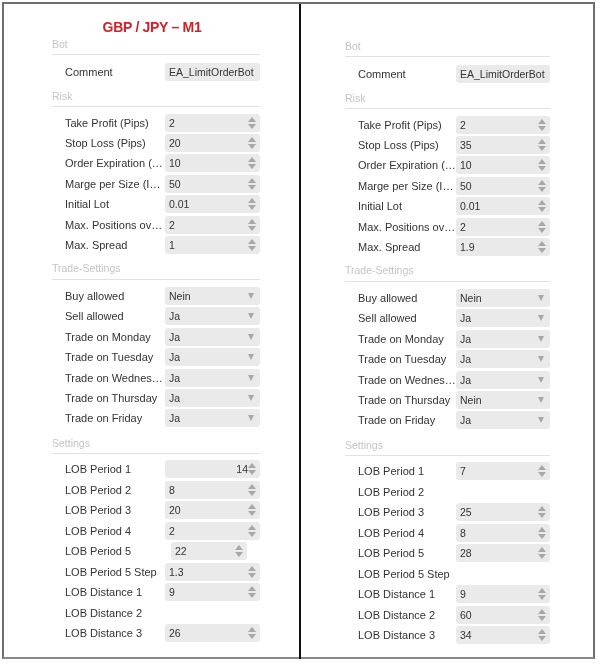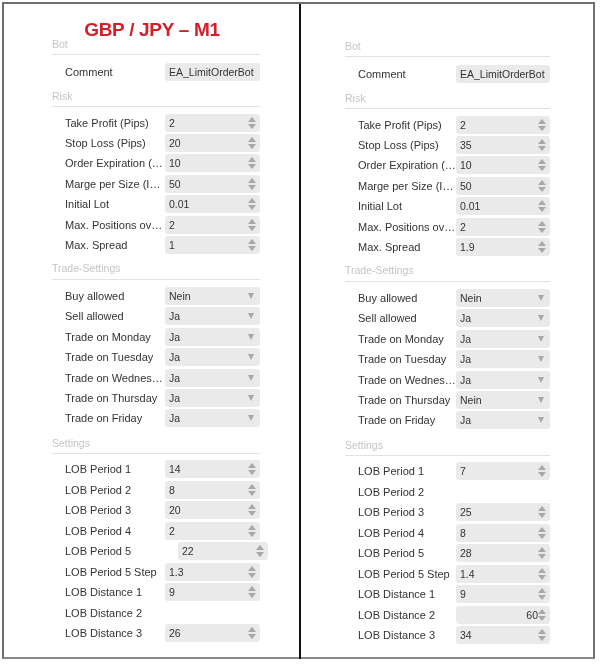--- a/index.html
+++ b/index.html
@@ -5,21 +5,21 @@
   html, body { margin:0; padding:0; background:#fff; }
   body { width:600px; height:665px; position:relative; overflow:hidden;
          font-family:"Liberation Sans", sans-serif; color:#333; }
   .frame { position:absolute; left:2px; top:2px; width:593px; height:657px;
            border:2px solid #6f6f6f; border-bottom-color:#888; box-sizing:border-box; }
   .divider-v { position:absolute; left:299px; top:4px; width:2px; height:655px; background:#111; }
   .panel { position:absolute; top:4px; width:296px; height:655px; }
   .panel.left { left:4px; }
   .panel.right { left:301px; }
   .title { position:absolute; top:15px; left:0; width:100%; text-align:center;
-           font-weight:bold; font-size:19px; color:#d0202a; letter-spacing:-0.3px; }
+           font-weight:bold; font-size:14px; color:#d0202a; letter-spacing:-0.3px; }
   .section-label { position:absolute; font-size:10.5px; color:#c4c4c4; }
   .section-line { position:absolute; height:1px; background:#e2e2e2; }
   .row { position:absolute; height:18px; display:flex; align-items:center; }
   .row .lbl { width:100px; font-size:11px; color:#333; white-space:nowrap;
               overflow:hidden; text-overflow:ellipsis; }
   .field { position:absolute; height:18px; background:#eaeaea; border-radius:3px;
            font-size:10.5px; color:#333; display:flex; align-items:center;
            padding-left:4px; box-sizing:border-box; }
   .field .val { flex:1; }
   .spin { width:8px; height:12px; margin-right:4px; position:relative; }
@@ -147,21 +147,21 @@
     </div>
     <div class="field" style="left: 161px; top: 405px; width: 95px;">
       <span class="val">Ja</span>
       <span class="caret"></span>
     </div>
     <div class="section-label" style="left: 48px; top: 433px;">Settings</div>
     <div class="section-line" style="left: 48px; top: 449px; width: 208px;"></div>
     <div class="row" style="left: 61px; top: 456px;">
       <span class="lbl">LOB Period 1</span>
     </div>
-    <div class="field" style="left: 161px; top: 456px; width: 95px;">
+    <div class="field" style="left: 161px; top: 456px; width: 95px; text-align: right;">
       <span class="val">14</span>
       <span class="spin"></span>
     </div>
     <div class="row" style="left: 61px; top: 477px;">
       <span class="lbl">LOB Period 2</span>
     </div>
     <div class="field" style="left: 161px; top: 477px; width: 95px;">
       <span class="val">8</span>
       <span class="spin"></span>
     </div>
@@ -175,21 +175,21 @@
     <div class="row" style="left: 61px; top: 518px;">
       <span class="lbl">LOB Period 4</span>
     </div>
     <div class="field" style="left: 161px; top: 518px; width: 95px;">
       <span class="val">2</span>
       <span class="spin"></span>
     </div>
     <div class="row" style="left: 61px; top: 538px;">
       <span class="lbl">LOB Period 5</span>
     </div>
-    <div class="field" style="left: 174px; top: 538px; width: 90px;">
+    <div class="field" style="left: 167px; top: 538px; width: 76px;">
       <span class="val">22</span>
       <span class="spin"></span>
     </div>
     <div class="row" style="left: 61px; top: 559px;">
       <span class="lbl">LOB Period 5 Step</span>
     </div>
     <div class="field" style="left: 161px; top: 559px; width: 95px;">
       <span class="val">1.3</span>
       <span class="spin"></span>
     </div>
@@ -351,35 +351,31 @@
     <div class="row" style="left: 57px; top: 540px;">
       <span class="lbl">LOB Period 5</span>
     </div>
     <div class="field" style="left: 155px; top: 540px; width: 94px;">
       <span class="val">28</span>
       <span class="spin"></span>
     </div>
     <div class="row" style="left: 57px; top: 561px;">
       <span class="lbl">LOB Period 5 Step</span>
     </div>
-    <div class="field" style="left: 155px; top: 561px; width: 94px;">
-      <span class="val">1.4</span>
-      <span class="spin"></span>
-    </div>
     <div class="row" style="left: 57px; top: 581px;">
       <span class="lbl">LOB Distance 1</span>
     </div>
     <div class="field" style="left: 155px; top: 581px; width: 94px;">
       <span class="val">9</span>
       <span class="spin"></span>
     </div>
     <div class="row" style="left: 57px; top: 602px;">
       <span class="lbl">LOB Distance 2</span>
     </div>
-    <div class="field" style="left: 155px; top: 602px; width: 94px; text-align: right;">
+    <div class="field" style="left: 155px; top: 602px; width: 94px;">
       <span class="val">60</span>
       <span class="spin"></span>
     </div>
     <div class="row" style="left: 57px; top: 622px;">
       <span class="lbl">LOB Distance 3</span>
     </div>
     <div class="field" style="left: 155px; top: 622px; width: 94px;">
       <span class="val">34</span>
       <span class="spin"></span>
     </div>

